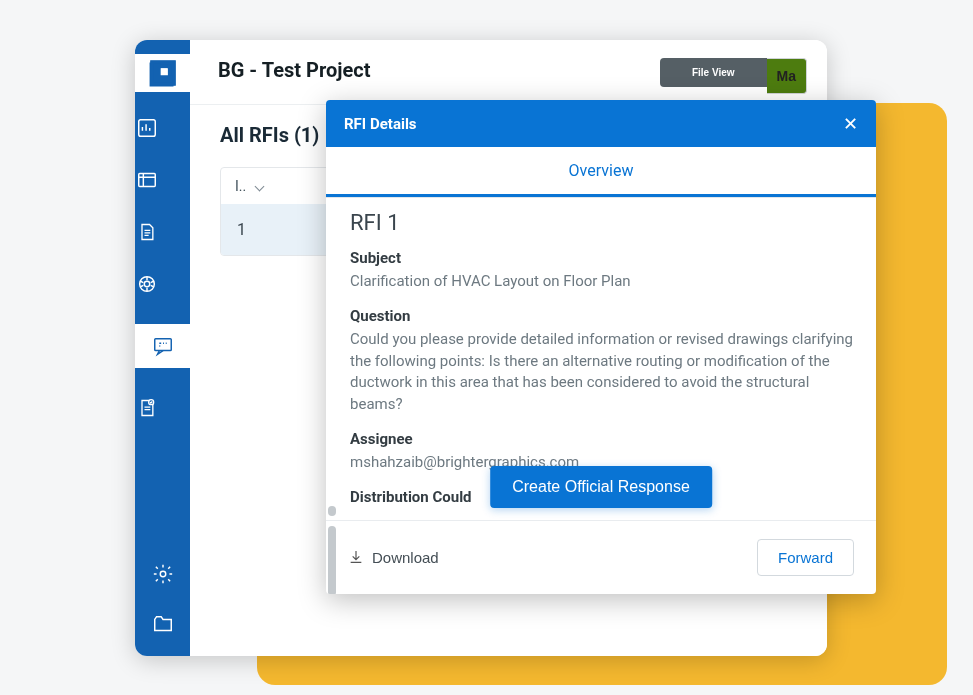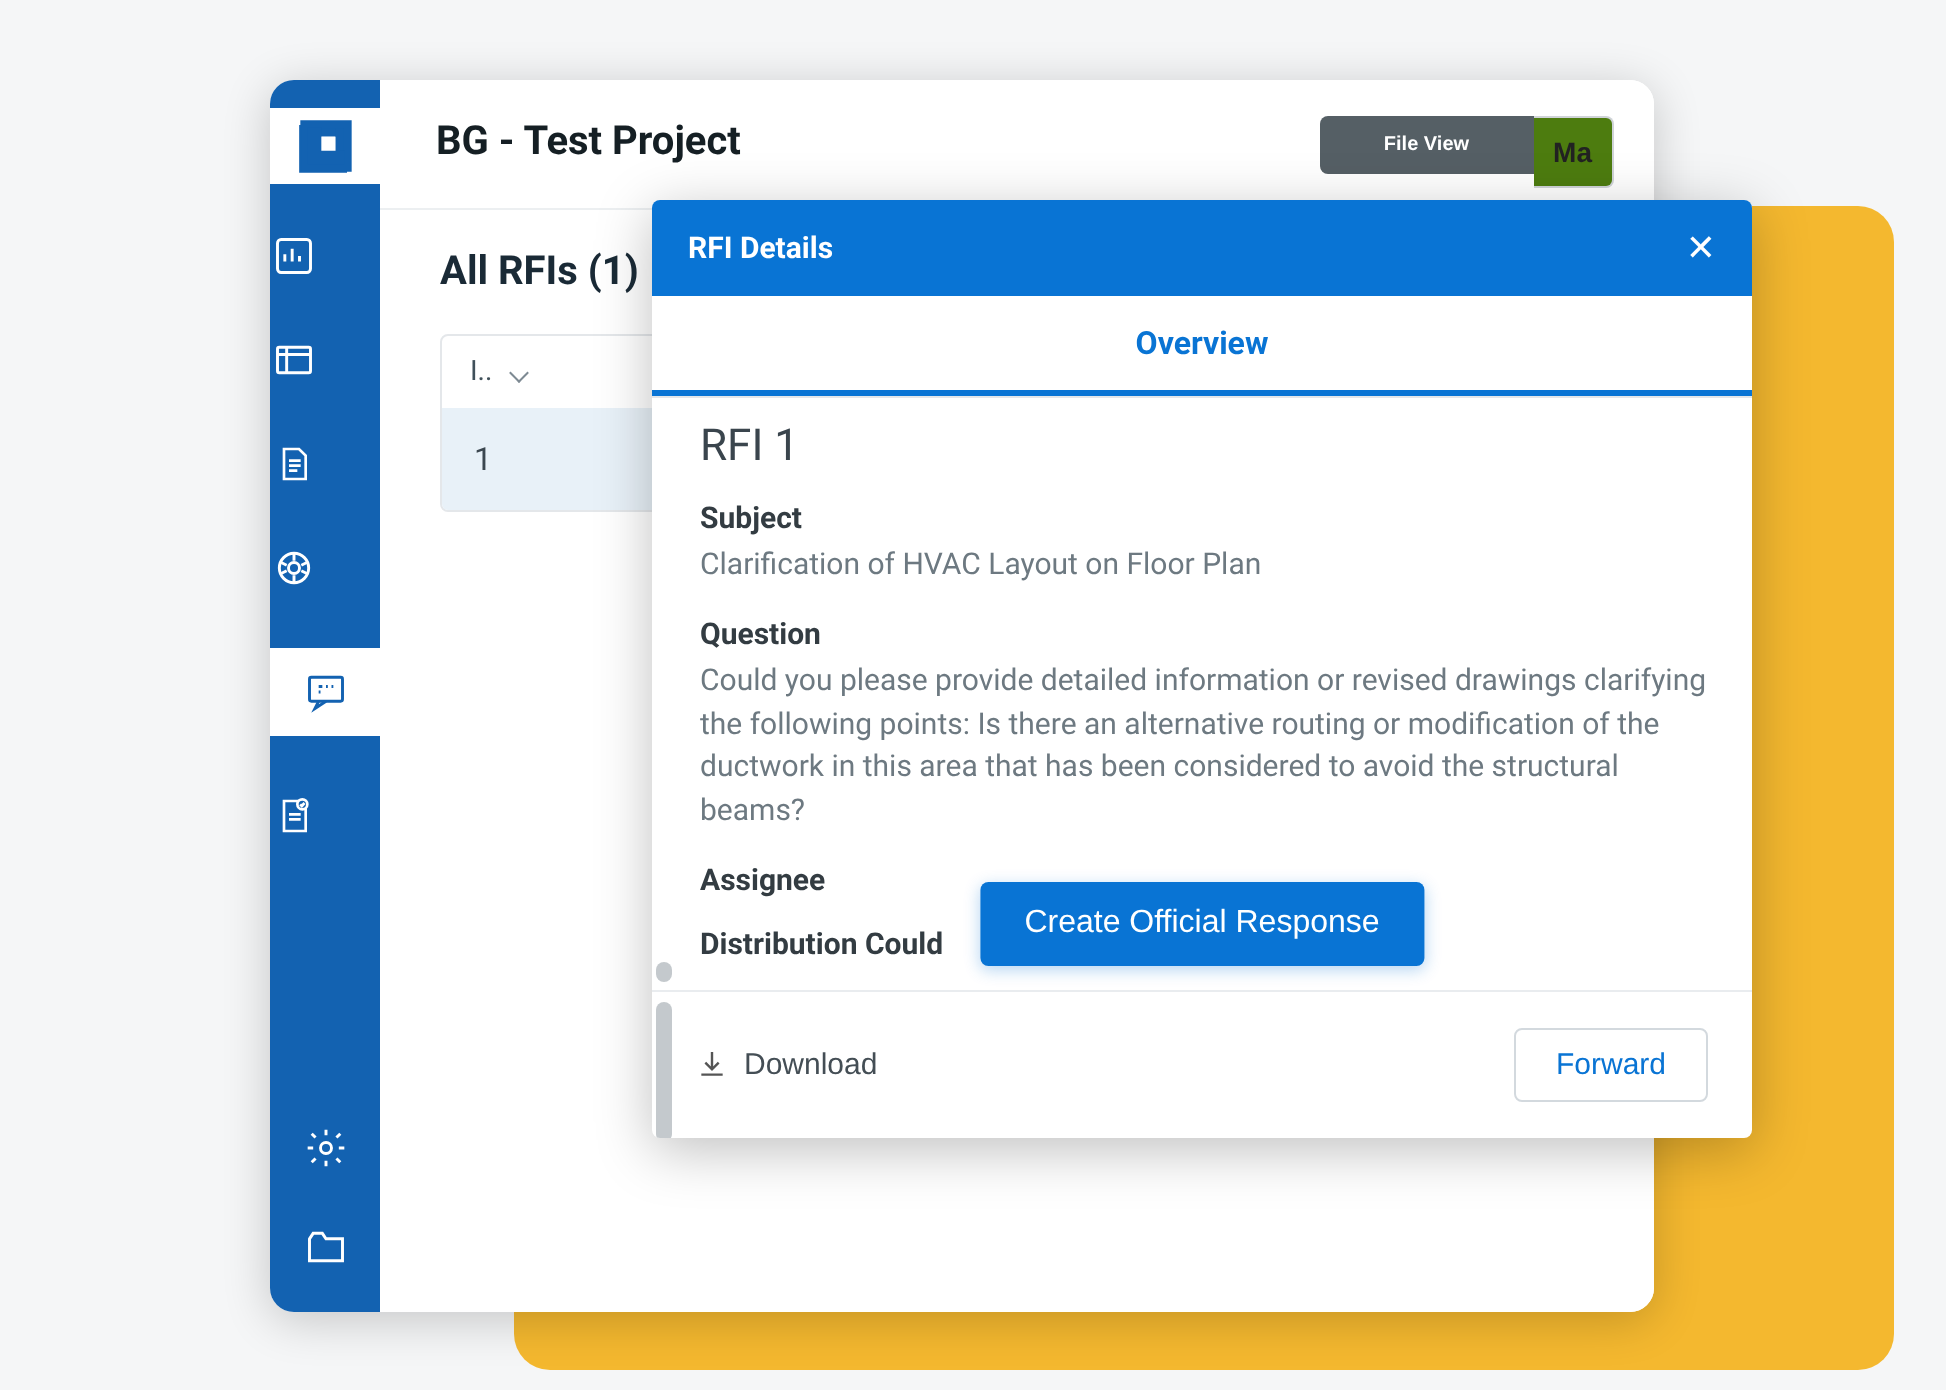--- a/index.html
+++ b/index.html
@@ -167,21 +167,21 @@
   flex: 1;
   text-align: center;
   padding: 14px 0;
   font-size: 16px;
   color: #889299;
   cursor: pointer;
 }
 .tab.active {
   color: #0974d4;
   border-bottom: 3px solid #0974d4;
-  font-weight: 700;
+  font-weight: 400;
   text-align: center;
 }
 .panel-body {
   display:flex;
   flex-direction:column;
 }
 .panel-scroll {
   flex:1;
   padding: 12px 22px 10px 24px;
   max-height: 368px;
@@ -391,20 +391,21 @@
     <div class="panel-scroll">
       <div class="rfi-title">RFI 1</div>
 
       <div class="field-label">Subject</div>
       <div class="field-value">Clarification of HVAC Layout on Floor Plan</div>
 
       <div class="field-label">Question</div>
       <div class="field-value">Could you please provide detailed information or revised drawings clarifying the following points: Is there an alternative routing or modification of the ductwork in this area that has been considered to avoid the structural beams?</div>
 
       <div class="field-label">Assignee</div>
+      <div class="field-value">mshahzaib@brightergraphics.com</div>
 
       <div class="field-label">Distribution Could</div>
 
       <button class="create-response">Create Official Response</button>
     </div>
     <div class="panel-scrollbar">
       <div class="panel-scrollbar-thumb"></div>
       <div class="panel-scrollbar-thumb2"></div>
     </div>
   </div>

